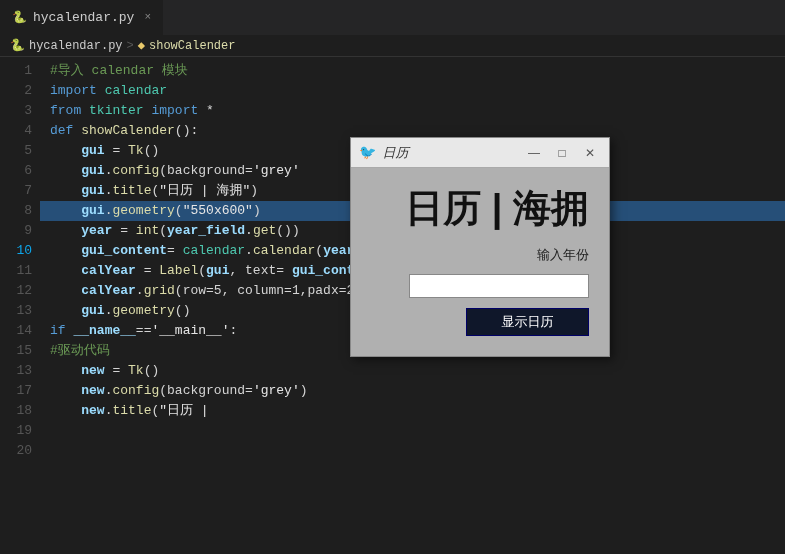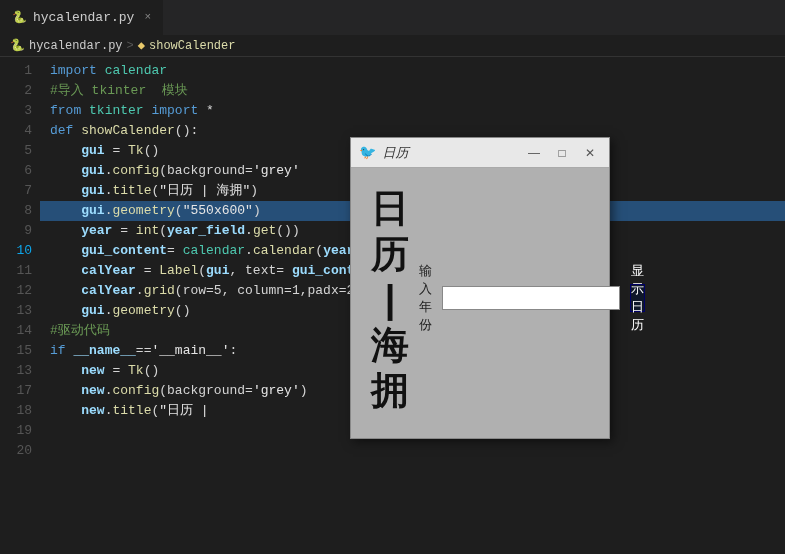--- a/index.html
+++ b/index.html
@@ -156,22 +156,22 @@
       color: #555;
       cursor: pointer;
       border: none;
       background: transparent;
     }
 
     .float-content {
       background: #b0b0b0;
       padding: 10px 20px 20px 20px;
       display: flex;
-      flex-direction: row;
-      align-items: center;
+      flex-direction: column;
+      align-items: flex-end;
       gap: 10px;
     }
     .float-heading {
       font-size: 38px;
       font-weight: bold;
       color: #111;
       font-family: 'Microsoft YaHei', sans-serif;
       text-align: center;
       line-height: 1.2;
       padding: 8px 0 4px 0;
@@ -242,30 +242,30 @@
     <div>15</div>
     <div>13</div>
     <div>17</div>
     <div>18</div>
     <div>19</div>
     <div>20</div>
   </div>
 
   <div class="code-area">
 
+    <div class="code-line">
+      <span class="c-comment">#导入 calendar 模块</span>
+    </div>
 
     <div class="code-line">
       <span class="c-keyword">import</span>
       <span class="c-plain">&nbsp;</span>
       <span class="c-import">calendar</span>
     </div>
 
-    <div class="code-line">
-      <span class="c-comment">#导入 tkinter  模块</span>
-    </div>
 
     <div class="code-line">
       <span class="c-keyword">from</span>
       <span class="c-plain">&nbsp;</span>
       <span class="c-import">tkinter</span>
       <span class="c-plain">&nbsp;</span>
       <span class="c-keyword">import</span>
       <span class="c-plain">&nbsp;*</span>
     </div>
 
@@ -362,33 +362,33 @@
 
     <div class="code-line">
       <span class="c-plain">&nbsp;&nbsp;&nbsp;&nbsp;</span>
       <span class="c-var">gui</span>
       <span class="c-plain">.</span>
       <span class="c-func">geometry</span>
       <span class="c-plain">()</span>
     </div>
 
     <div class="code-line">
-      <span class="c-comment">#驱动代码</span>
-    </div>
-
-    <div class="code-line">
       <span class="c-keyword">if</span>
       <span class="c-plain">&nbsp;</span>
       <span class="c-var">__name__</span>
       <span class="c-plain">==</span>
       <span class="c-string">'__main__'</span>
       <span class="c-plain">:</span>
     </div>
 
     <div class="code-line">
+      <span class="c-comment">#驱动代码</span>
+    </div>
+
+    <div class="code-line">
       <span class="c-plain">&nbsp;&nbsp;&nbsp;&nbsp;</span>
       <span class="c-var">new</span>
       <span class="c-plain">&nbsp;= </span>
       <span class="c-func">Tk</span>
       <span class="c-plain">()</span>
     </div>
 
     <div class="code-line">
       <span class="c-plain">&nbsp;&nbsp;&nbsp;&nbsp;</span>
       <span class="c-var">new</span>

